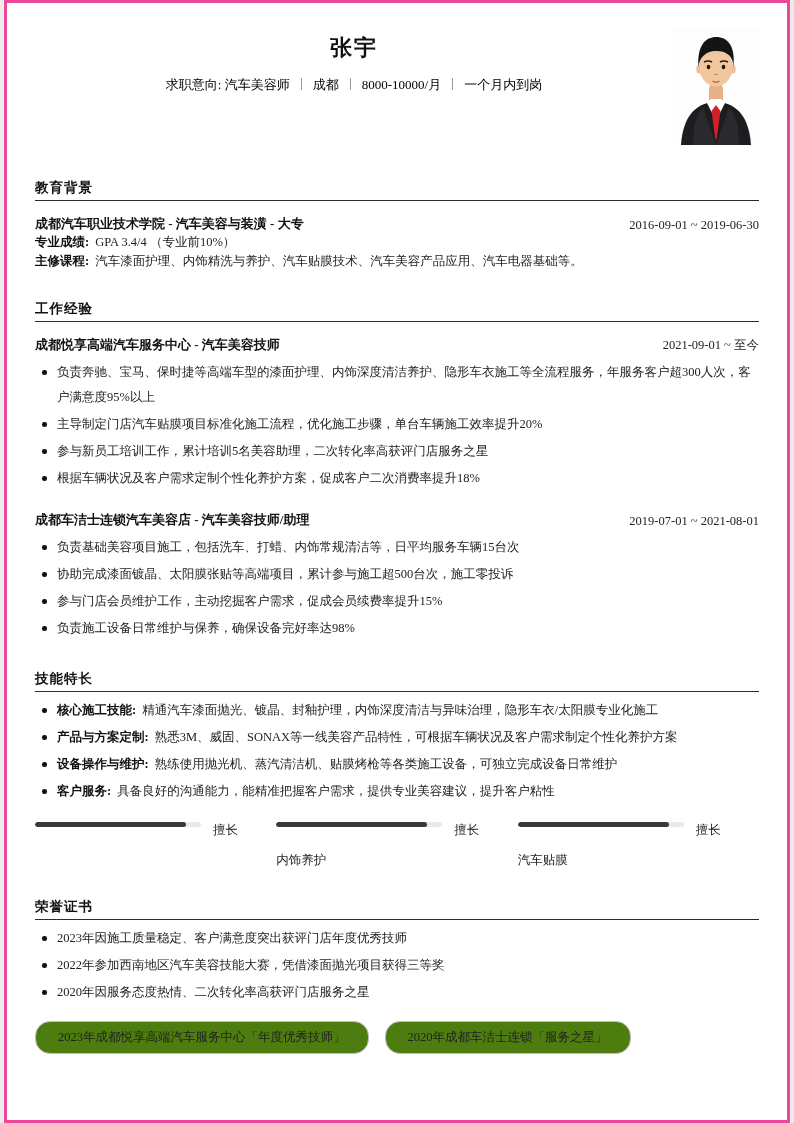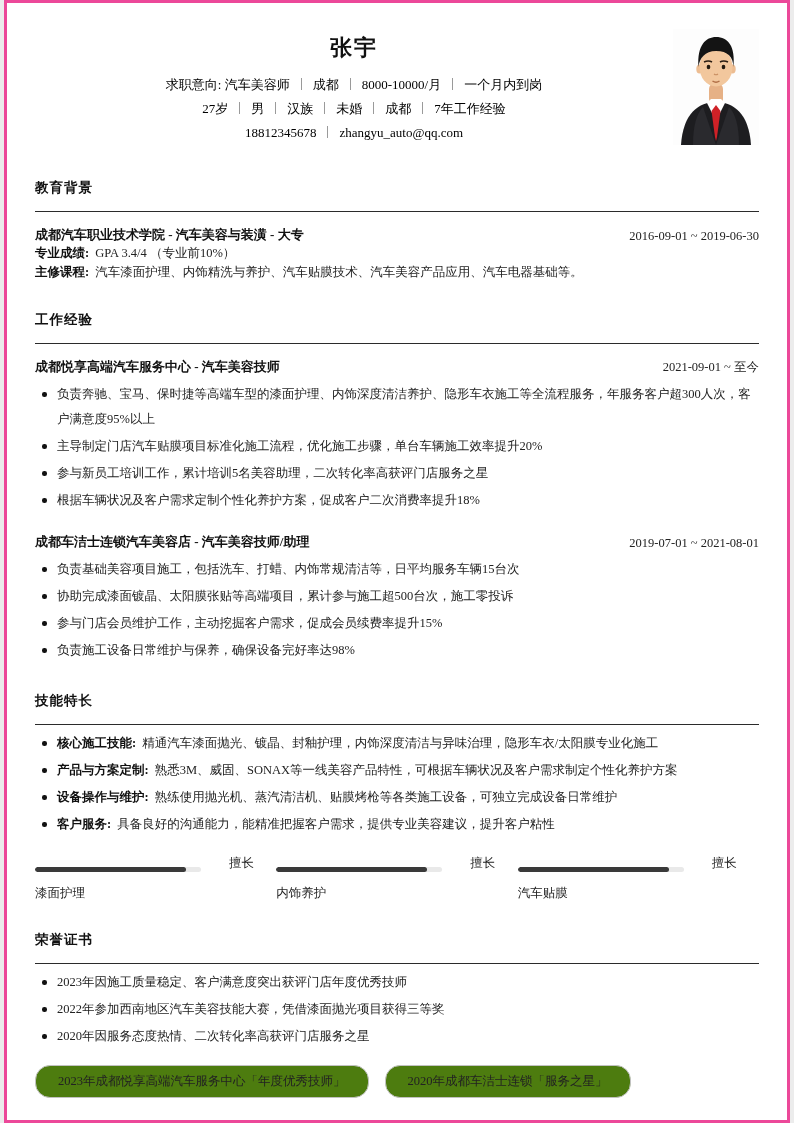--- a/index.html
+++ b/index.html
@@ -12,59 +12,53 @@
   
   .header{display:flex;}
   .header-left{flex:1;text-align:center;padding-top:16px;}
   .name{font-size:22px;font-weight:bold;color:#111;margin:0 0 10px 0;letter-spacing:2px;}
   .info-line{font-size:13px;color:#000000;line-height:24px;white-space:nowrap;}
   .sep{display:inline-block;width:1px;height:12px;background:#9a9a9a;margin:0 11px;vertical-align:-1px;}
   .photo{width:86px;height:116px;margin-top:12px;flex:0 0 auto;background:#fefefe;}
   
   .section{margin-top:29px;}
   .section.first{margin-top:34px;}
-  .section-title{font-size:13.5px;font-weight:bold;color:#111;padding-bottom:14px;border-bottom:1.3px solid #2b2b2b;letter-spacing:1px;}
+  .section-title{font-size:13.5px;font-weight:bold;color:#111;padding-bottom:3px;border-bottom:1.3px solid #2b2b2b;letter-spacing:1px;}
   .row-heading{display:flex;justify-content:space-between;align-items:flex-end;margin-top:14px;}
   .row-heading .h-left{font-size:13px;font-weight:bold;color:#111;}
   .row-heading .h-date{font-size:12.5px;color:#222;font-weight:normal;}
   .kv-line{font-size:12.5px;line-height:1.5;}
   .kv-label{font-weight:bold;color:#111;margin-right:6px;}
   ul.bullets{margin:6px 0 0 0;padding:0;list-style:none;}
   ul.bullets li{position:relative;padding-left:22px;margin-top:2px;font-size:12.5px;line-height:25px;color:#222;}
   ul.bullets li::before{content:'';position:absolute;left:7px;top:10.5px;width:4.5px;height:4.5px;border-radius:50%;background:#111;}
   .job + .job{margin-top:20px;}
   
   .bars{display:flex;margin-top:18px;}
   .bar-col{flex:1;}
-  .bar-row{display:flex;align-items:flex-end;gap:16px;}
+  .bar-row{display:flex;align-items:flex-start;}
   .bar-track{width:166px;height:5px;background:#e9e9e9;border-radius:3px;overflow:hidden;}
   .bar-fill{height:100%;background:#3a3a3a;border-radius:3px;}
   .bar-level{margin-left:12px;font-size:12.5px;color:#222;}
   .bar-name{margin-top:13px;font-size:12.5px;color:#222;}
   
   .badges{display:flex;flex-wrap:wrap;gap:14px 16px;margin-top:16px;}
   .badge{border:1px solid #c2c2c2;border-radius:15px;padding:7px 22px;font-size:12.5px;color:#222;background:#4d7c0f;white-space:nowrap;}
 </style>
 </head>
 <body>
 
 <div class="page">
 
   <div class="header">
     <div class="header-left">
       <h1 class="name">张宇</h1>
       <div class="info-line">
         <span>求职意向:</span>
         <span>汽车美容师</span><span class="sep"></span><span>成都</span><span class="sep"></span><span>8000-10000/月</span><span class="sep"></span><span>一个月内到岗</span>
-      </div>
-      <div class="info-line">
-        <span>27岁</span><span class="sep"></span><span>男</span><span class="sep"></span><span>汉族</span><span class="sep"></span><span>未婚</span><span class="sep"></span><span>成都</span><span class="sep"></span><span>7年工作经验</span>
-      </div>
-      <div class="info-line">
-        <span>18812345678</span><span class="sep"></span><span>zhangyu_auto@qq.com</span>
       </div>
     </div>
     <div class="photo">
       <svg width="86" height="116" viewBox="0 0 86 116">
         <rect width="86" height="116" fill="#fdfdfd"></rect>
         <path d="M8 116 C10 84 26 73 43 73 C60 73 76 84 78 116 Z" fill="#1d1d20"></path>
         <path d="M30 78 L43 116 L20 116 C20 96 24 84 30 78 Z" fill="#2a2a2e"></path>
         <path d="M56 78 L43 116 L66 116 C66 96 62 84 56 78 Z" fill="#2a2a2e"></path>
         <rect x="36" y="54" width="14" height="22" rx="6" fill="#e6b186"></rect>
         <path d="M34 74 L43 92 L52 74 L48 70 L38 70 Z" fill="#ffffff"></path>
@@ -136,21 +130,20 @@
       <li><span class="kv-label">客户服务:</span><span>具备良好的沟通能力，能精准把握客户需求，提供专业美容建议，提升客户粘性</span></li>
     </ul>
     <div class="bars">
       <div class="bar-col">
         <div class="bar-row">
           <div class="bar-track">
               <div class="bar-fill" style="width: 91%;"></div>
             </div>
           <span class="bar-level">擅长</span>
         </div>
-        <div class="bar-name">漆面护理</div>
       </div>
       <div class="bar-col">
         <div class="bar-row">
           <div class="bar-track">
               <div class="bar-fill" style="width: 91%;"></div>
             </div>
           <span class="bar-level">擅长</span>
         </div>
         <div class="bar-name">内饰养护</div>
       </div>

